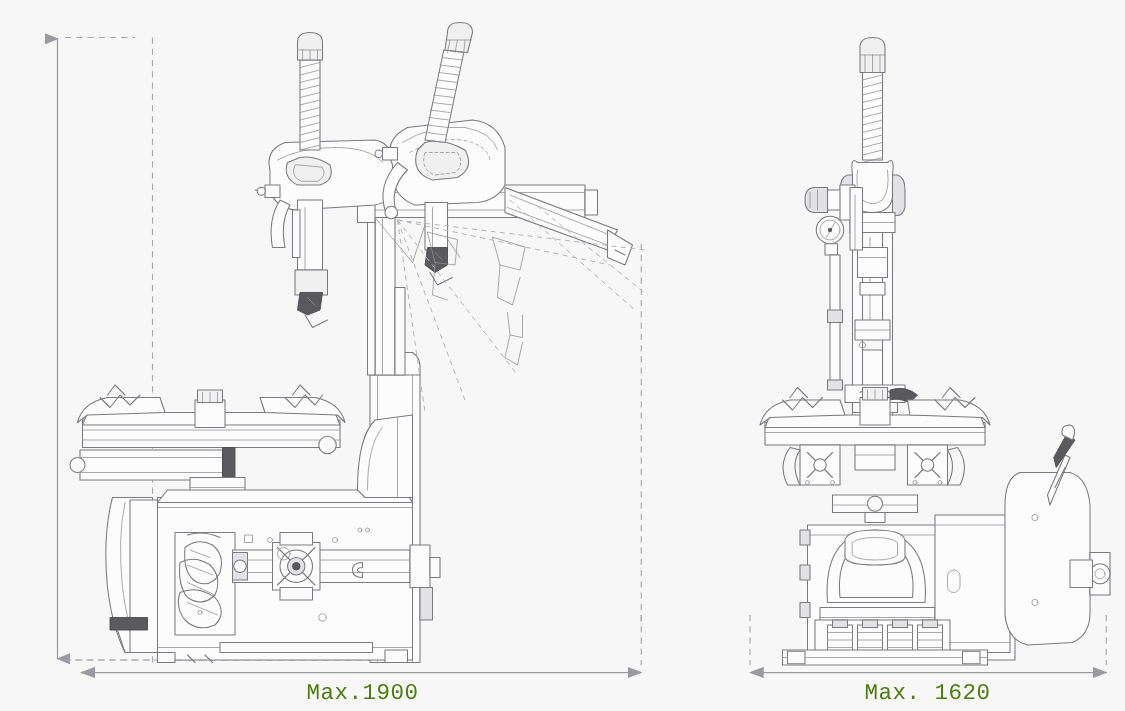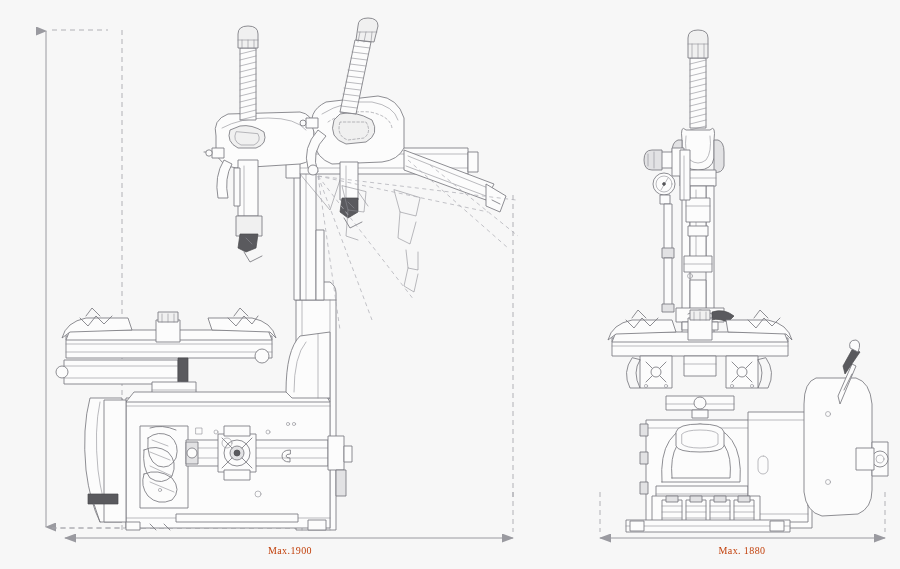--- a/index.html
+++ b/index.html
@@ -20,24 +20,24 @@
   #drawing-svg {
     position: absolute;
     left: 0;
     top: 0;
     width: 900px;
     height: 569px;
     display: block;
   }
   .dim-label {
     position: absolute;
-    color: #c2410c;
-    font-size: 10px;
+    color: #4d7c0f;
+    font-size: 18px;
     letter-spacing: 0.4px;
-    font-family: Liberation Serif, serif;
+    font-family: Liberation Mono, monospace;
     white-space: nowrap;
     user-select: none;
   }
   #label-width-left {
     left: 230px;
     top: 545px;
     width: 120px;
     text-align: center;
   }
   #label-width-right {
@@ -518,15 +518,15 @@
         <path class="fl" d="M872 442 L872 476 L888 476 L888 442 Z"></path>
         <circle class="fl" cx="880" cy="459" r="8"></circle>
         <circle class="lnT" cx="880" cy="459" r="4"></circle>
         <path class="fl" d="M856 448 L856 470 L874 470 L874 448 Z"></path>
       </g>
     </g>
   </svg>
 
   <div class="dim-label" id="label-width-left">Max.1900</div>
 
-  <div class="dim-label" id="label-width-right">Max. 1880</div>
+  <div class="dim-label" id="label-width-right">Max. 1620</div>
 
 </div>
 
 </body></html>

